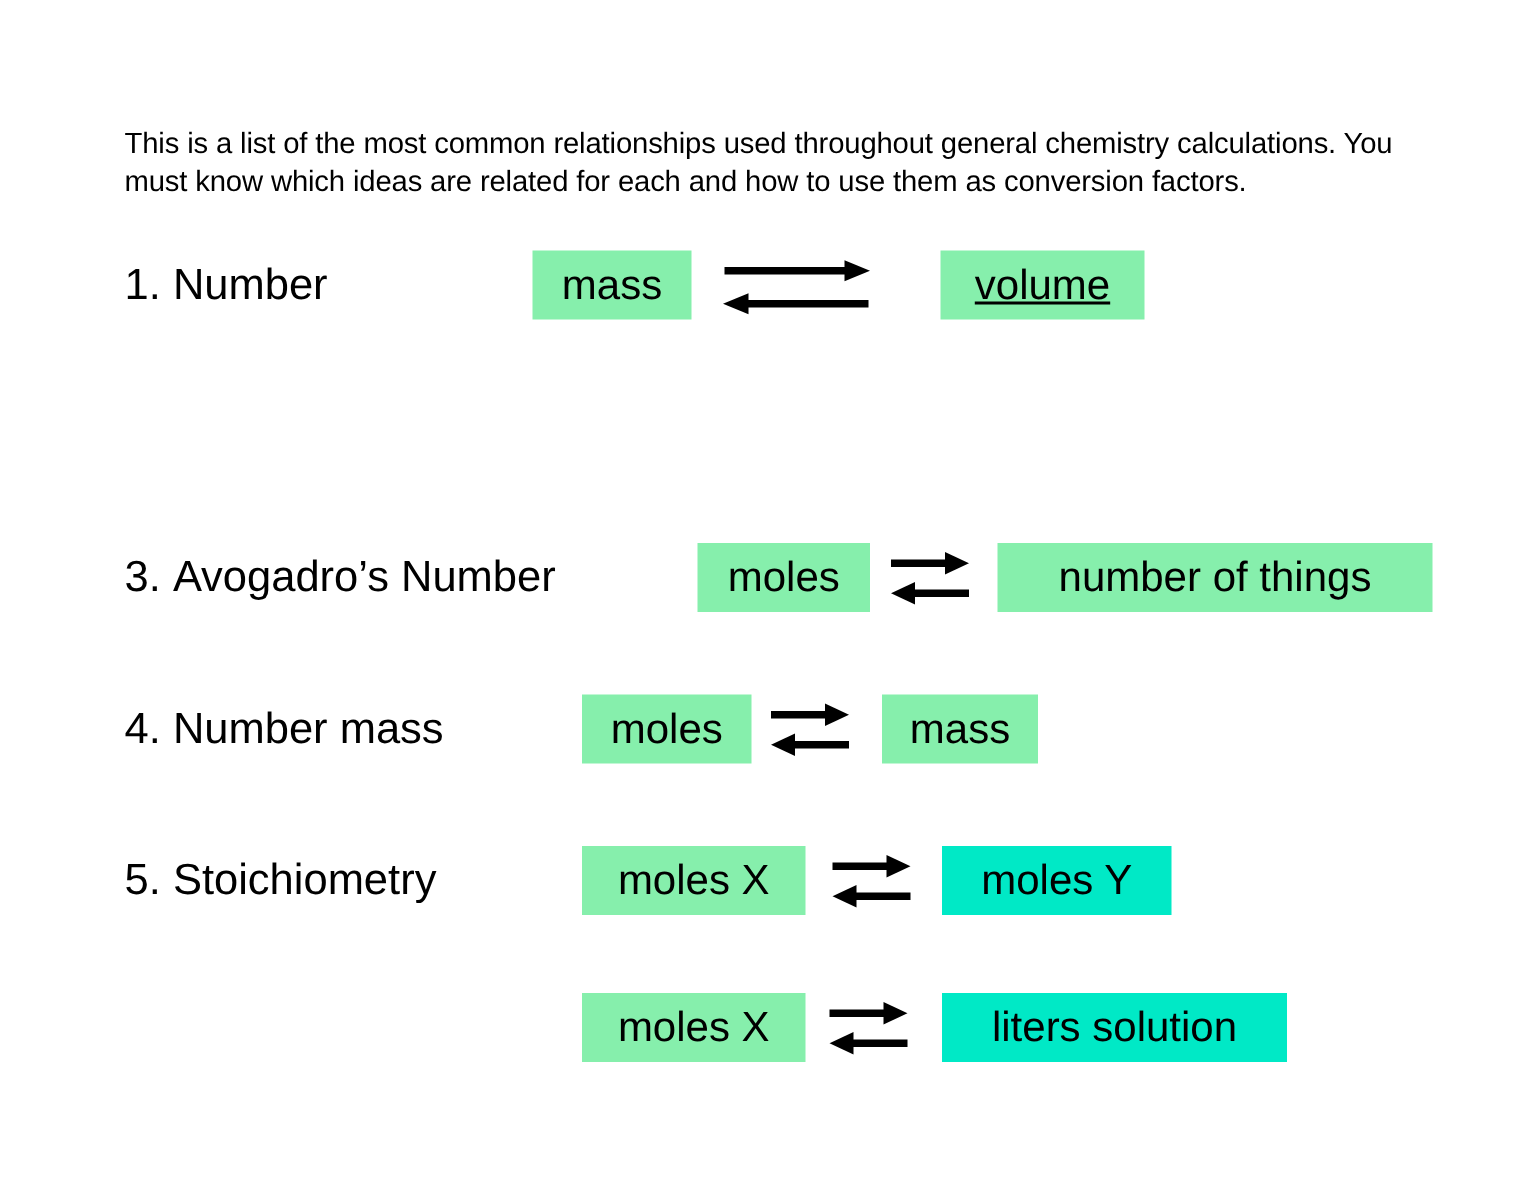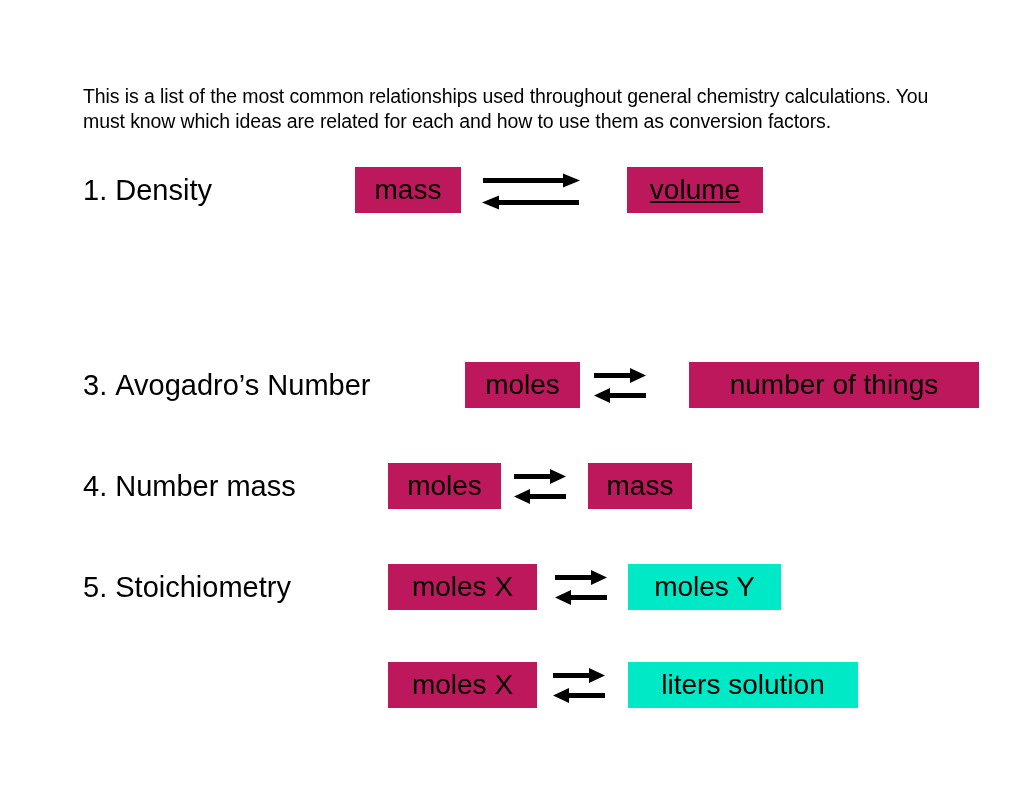--- a/index.html
+++ b/index.html
@@ -61,21 +61,21 @@
     position: absolute;
     top: 0;
     height: 46px;
     line-height: 46px;
     font-size: 28px;
     white-space: nowrap;
     text-align: center;
     color: #000000;
     box-sizing: border-box;
   }
-  .chip.pink { background: #be185d; }
+  .chip.pink { background: #86efac; }
   .chip.cyan { background: #00e9c6; }
 
   
   .arrows {
     position: absolute;
     top: 0;
     height: 46px;
   }
   .arrows svg {
     display: block;
@@ -91,21 +91,21 @@
 </style>
 </head>
 <body>
 
 <div id="slide">
 
   <p id="intro">This is a list of the most common relationships used throughout general chemistry calculations. You must know which ideas are related for each and how to use them as conversion factors.</p>
 
   <div class="row" id="row1">
     <div class="row-label">
-      <span class="num">1.</span><span>&nbsp;</span><span>Density</span>
+      <span class="num">1.</span><span>&nbsp;</span><span>Number</span>
     </div>
 
     <div class="chip pink" style="left:355px; width:106px;">mass</div>
 
     <div class="arrows" style="left:481px; width:100px;">
       <svg width="100" height="46" viewBox="0 0 100 46" xmlns="http://www.w3.org/2000/svg">
         <rect x="2" y="11" width="84" height="5" fill="#000000"></rect>
         <polygon points="82,6.5 99,13.5 82,20.5" fill="#000000"></polygon>
         <rect x="14" y="33" width="84" height="5" fill="#000000"></rect>
         <polygon points="18,28.5 1,35.5 18,42.5" fill="#000000"></polygon>
@@ -125,21 +125,21 @@
 
     <div class="arrows" style="left:593px; width:54px;">
       <svg width="54" height="46" viewBox="0 0 54 46" xmlns="http://www.w3.org/2000/svg">
         <rect x="1" y="11" width="40" height="5" fill="#000000"></rect>
         <polygon points="37,6 53,13.5 37,21" fill="#000000"></polygon>
         <rect x="13" y="31" width="40" height="5" fill="#000000"></rect>
         <polygon points="17,26 1,33.5 17,41" fill="#000000"></polygon>
       </svg>
     </div>
 
-    <div class="chip pink" style="left:689px; width:290px;">number of things</div>
+    <div class="chip pink" style="left:665px; width:290px;">number of things</div>
   </div>
 
   <div class="row" id="row4">
     <div class="row-label">
       <span class="num">4.</span><span>&nbsp;</span><span>Number mass</span>
     </div>
 
     <div class="chip pink" style="left:388px; width:113px;">moles</div>
 
     <div class="arrows" style="left:513px; width:54px;">

